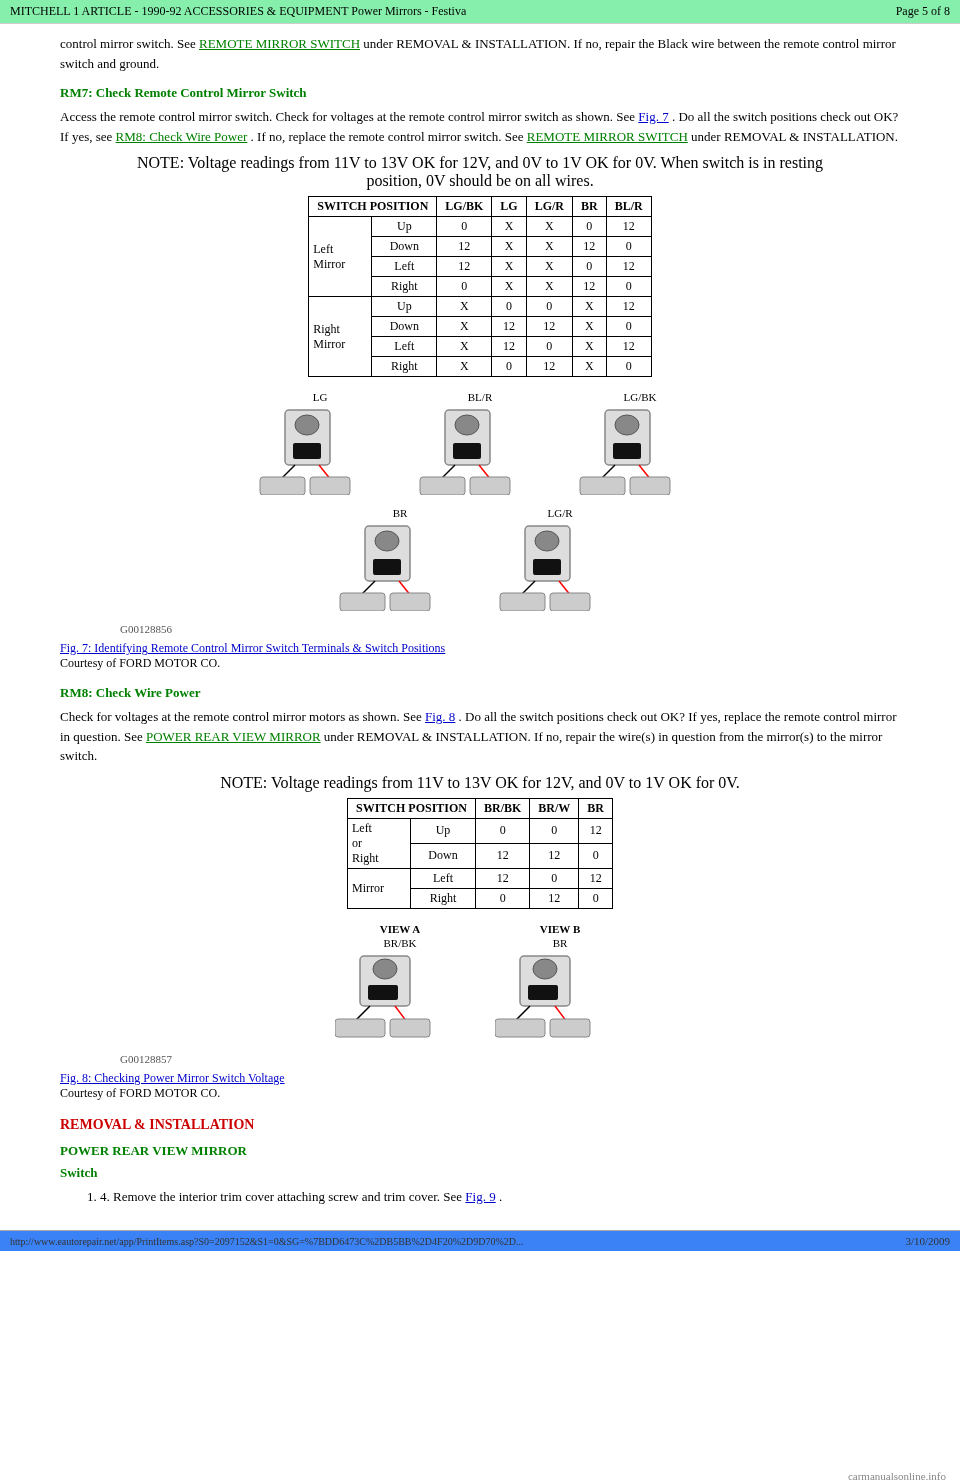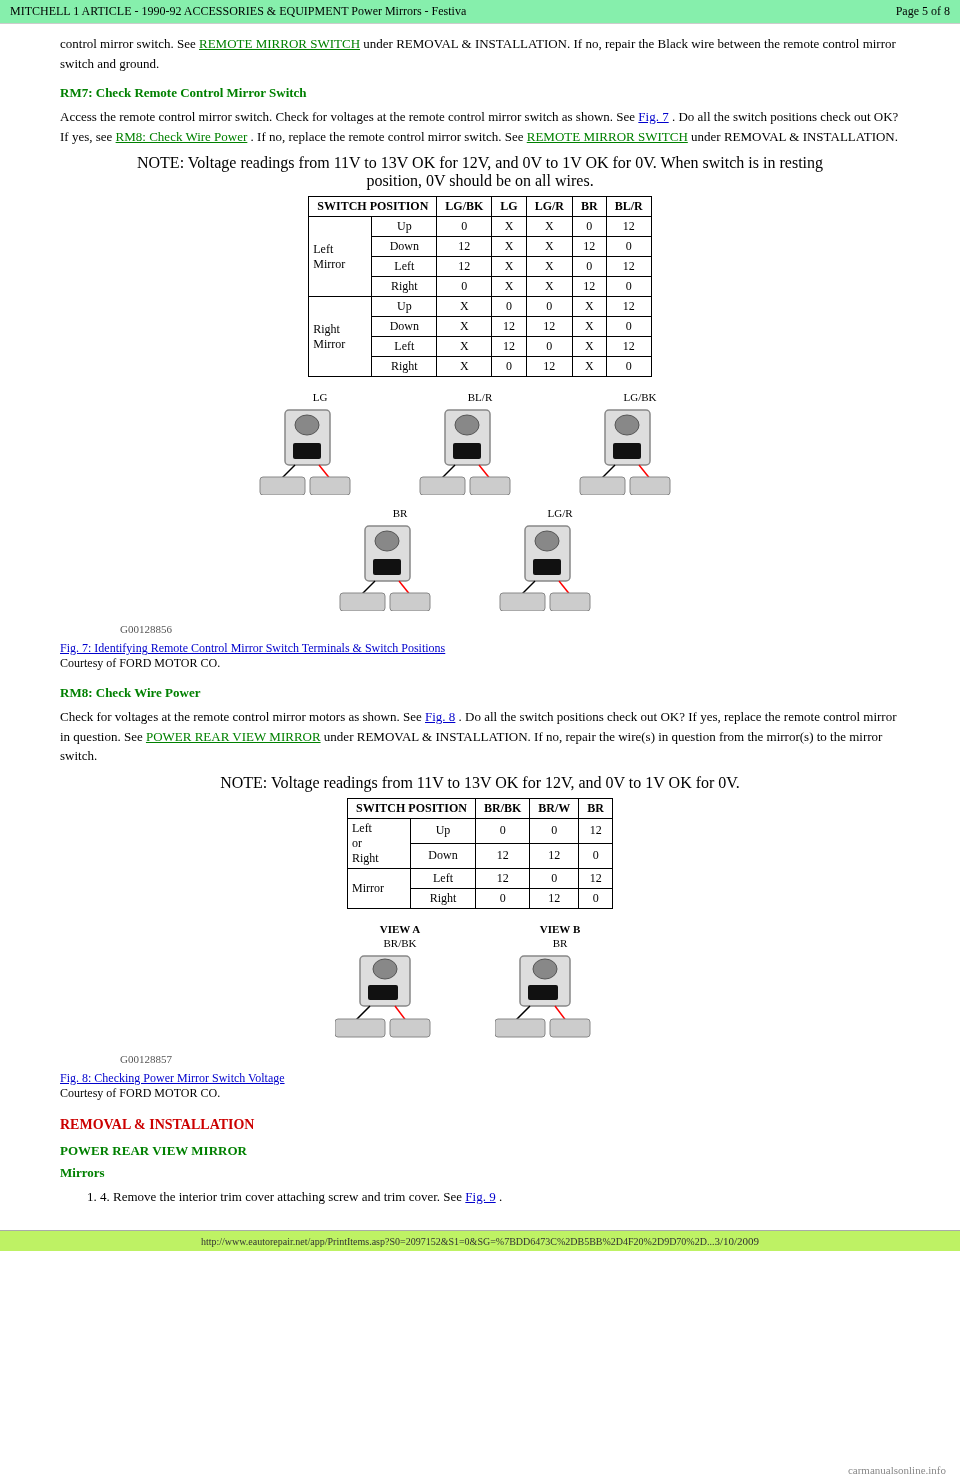--- a/index.html
+++ b/index.html
@@ -51,24 +51,24 @@
     }
     .diagram-item {
       text-align: center;
       font-size: 11px;
     }
     .footer-bar {
       border-top: 1px solid #aaa;
       padding: 4px 10px;
       font-size: 11px;
       color: #333;
-      background: #bef264;
+      background: #3b82f6;
       margin-top: 10px;
       display: flex;
-      justify-content: center;
+      justify-content: space-between;
       align-items: center;
     }
     .removal-list { margin-left: 40px; }
     .removal-list li { margin-bottom: 4px; line-height: 1.5; }
     .g-code { font-size: 11px; color: #555; margin-top: 4px; }
     .fig7-link { color: #0000cc; text-decoration: underline; font-size: 12px; }
     .row-header { text-align: left; padding-left: 4px; }
     .view-label { font-size: 11px; font-weight: bold; margin-bottom: 2px; }
   </style>
 </head>
@@ -333,30 +333,30 @@
 
   <div class="g-code" style="margin-left:60px;">G00128857</div>
 
   <div class="figure-caption" style="margin-top:6px;">
     <a class="fig7-link">Fig. 8: Checking Power Mirror Switch Voltage</a><br>
     <span>Courtesy of FORD MOTOR CO.</span>
   </div>
 
   <div class="big-heading" style="margin-top:16px;">REMOVAL &amp; INSTALLATION</div>
   <div class="sub-heading">POWER REAR VIEW MIRROR</div>
-  <div style="color:green; font-weight:bold; font-size:13px; margin: 6px 0;">Mirrors</div>
+  <div style="color:green; font-weight:bold; font-size:13px; margin: 6px 0;">Switch</div>
 
   <ol class="removal-list">
     <li>
       <span>4.   Remove the interior trim cover attaching screw and trim cover. See </span><a class="blue-link">Fig. 9</a><span> .</span>
     </li>
   </ol>
 
 </div>
 
 <div class="footer-bar">
   <span style="font-size:10px;">http://www.eautorepair.net/app/PrintItems.asp?S0=2097152&amp;S1=0&amp;SG=%7BDD6473C%2DB5BB%2D4F20%2D9D70%2D...</span>
   <span>3/10/2009</span>
 </div>
 
-<div style="position:fixed; bottom:6px; right:10px; font-size:11px; color:#888; background:rgba(255,255,255,0.7); padding:2px 4px;">
+<div style="position:fixed; bottom:0; right:10px; font-size:11px; color:#888; background:rgba(255,255,255,0.7); padding:2px 4px;">
   <span>carmanualsonline.info</span>
 </div>
 
 </body></html>

